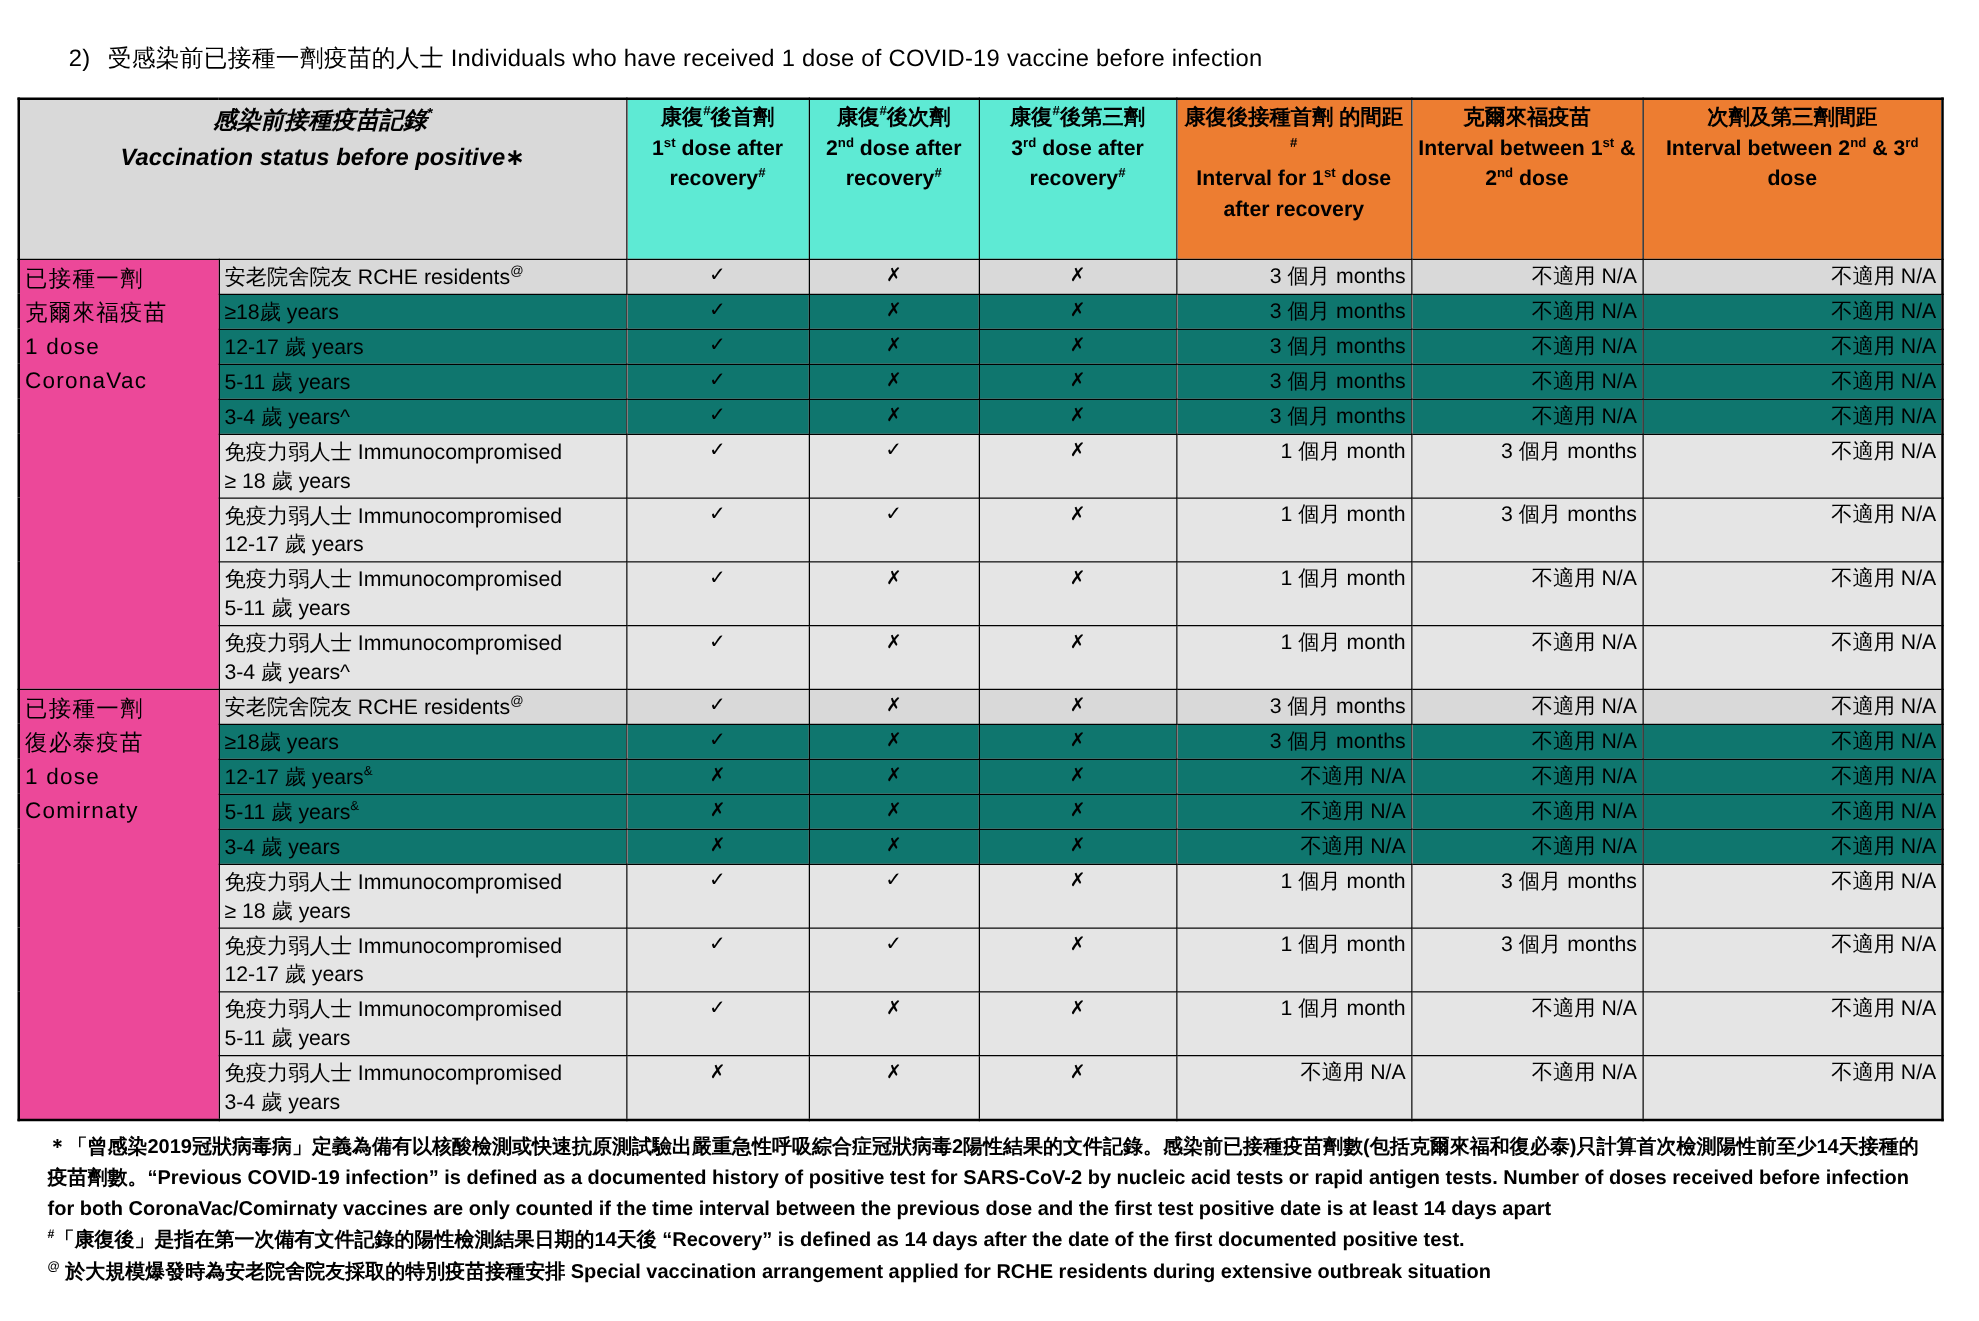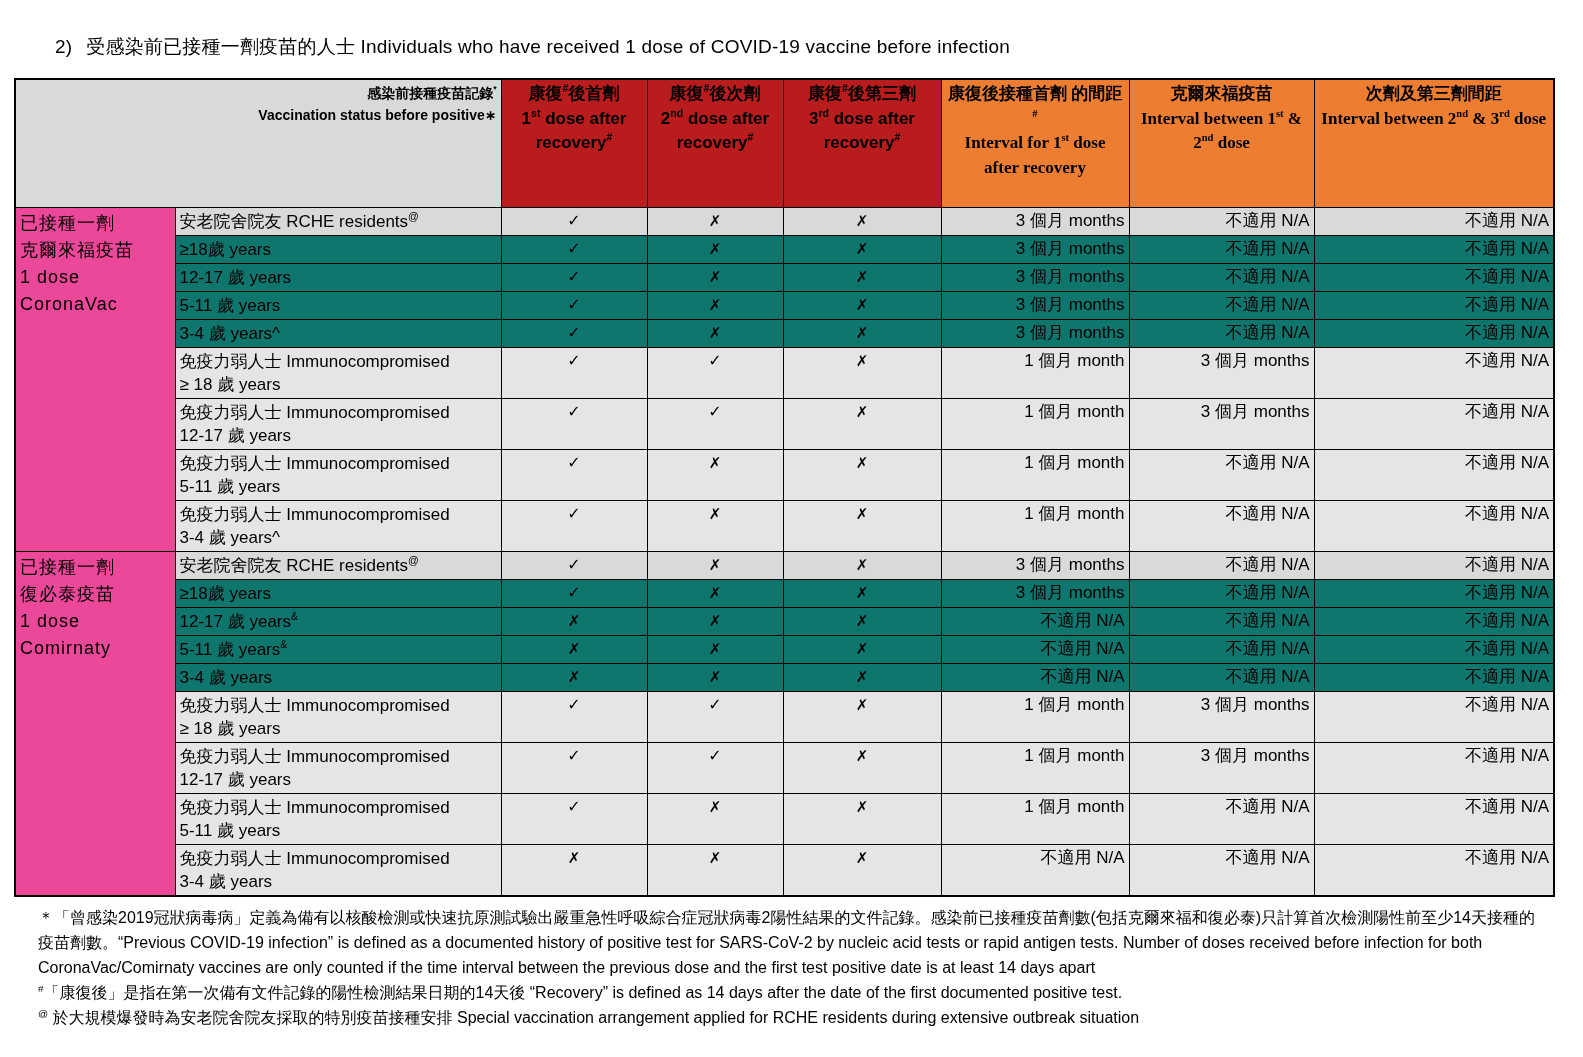--- a/index.html
+++ b/index.html
@@ -28,37 +28,38 @@
     border: 1px solid #000;
     padding: 2px 4px;
     vertical-align: top;
     overflow: hidden;
   }
   thead tr { height: 128px; }
   tr.short { height: 26px; }
   tr.tall  { height: 50px; }
 
   .bg-gray   { background: #d9d9d9; }
-  .bg-peach  { background: #b91c1c; }
-  .bg-orange { background: #ed7d31; font-family: Liberation Serif, serif; }
+  .bg-peach  { background: #5eead4; }
+  .bg-orange { background: #ed7d31; }
   .bg-green  { background: #e5e5e5; }
   .bg-white  { background: #0f766e; }
 
   th.hdr {
     font-weight: bold;
     font-size: 17px;
     text-align: center;
     line-height: 1.45;
     padding-top: 4px;
   }
   th.hdr-status {
-    text-align: right;
-    font-size: 14px;
+    text-align: center;
+    font-size: 19px;
     padding-left: 8px;
     line-height: 1.6;
+    font-style: italic;
   }
   sup { font-size: 0.62em; line-height: 0; }
 
   td.group-cell {
     background: #ec4899;
     font-size: 18px;
     line-height: 1.5;
     padding: 4px 4px 4px 8px;
     white-space: pre-line;
     letter-spacing: 1px;
@@ -79,20 +80,21 @@
   td.int-cell {
     text-align: right;
     font-size: 17px;
     line-height: 22px;
   }
 
   .footnotes {
     margin: 8px 40px 0 38px;
     font-size: 16px;
     line-height: 25px;
+    font-weight: bold;
   }
   .footnotes p { margin: 0; }
 </style>
 </head>
 <body>
 
 <div class="page-title">
   <span class="title-num">2)</span><span>受感染前已接種一劑疫苗的人士 Individuals who have received 1 dose of COVID-19 vaccine before infection</span>
 </div>
 

